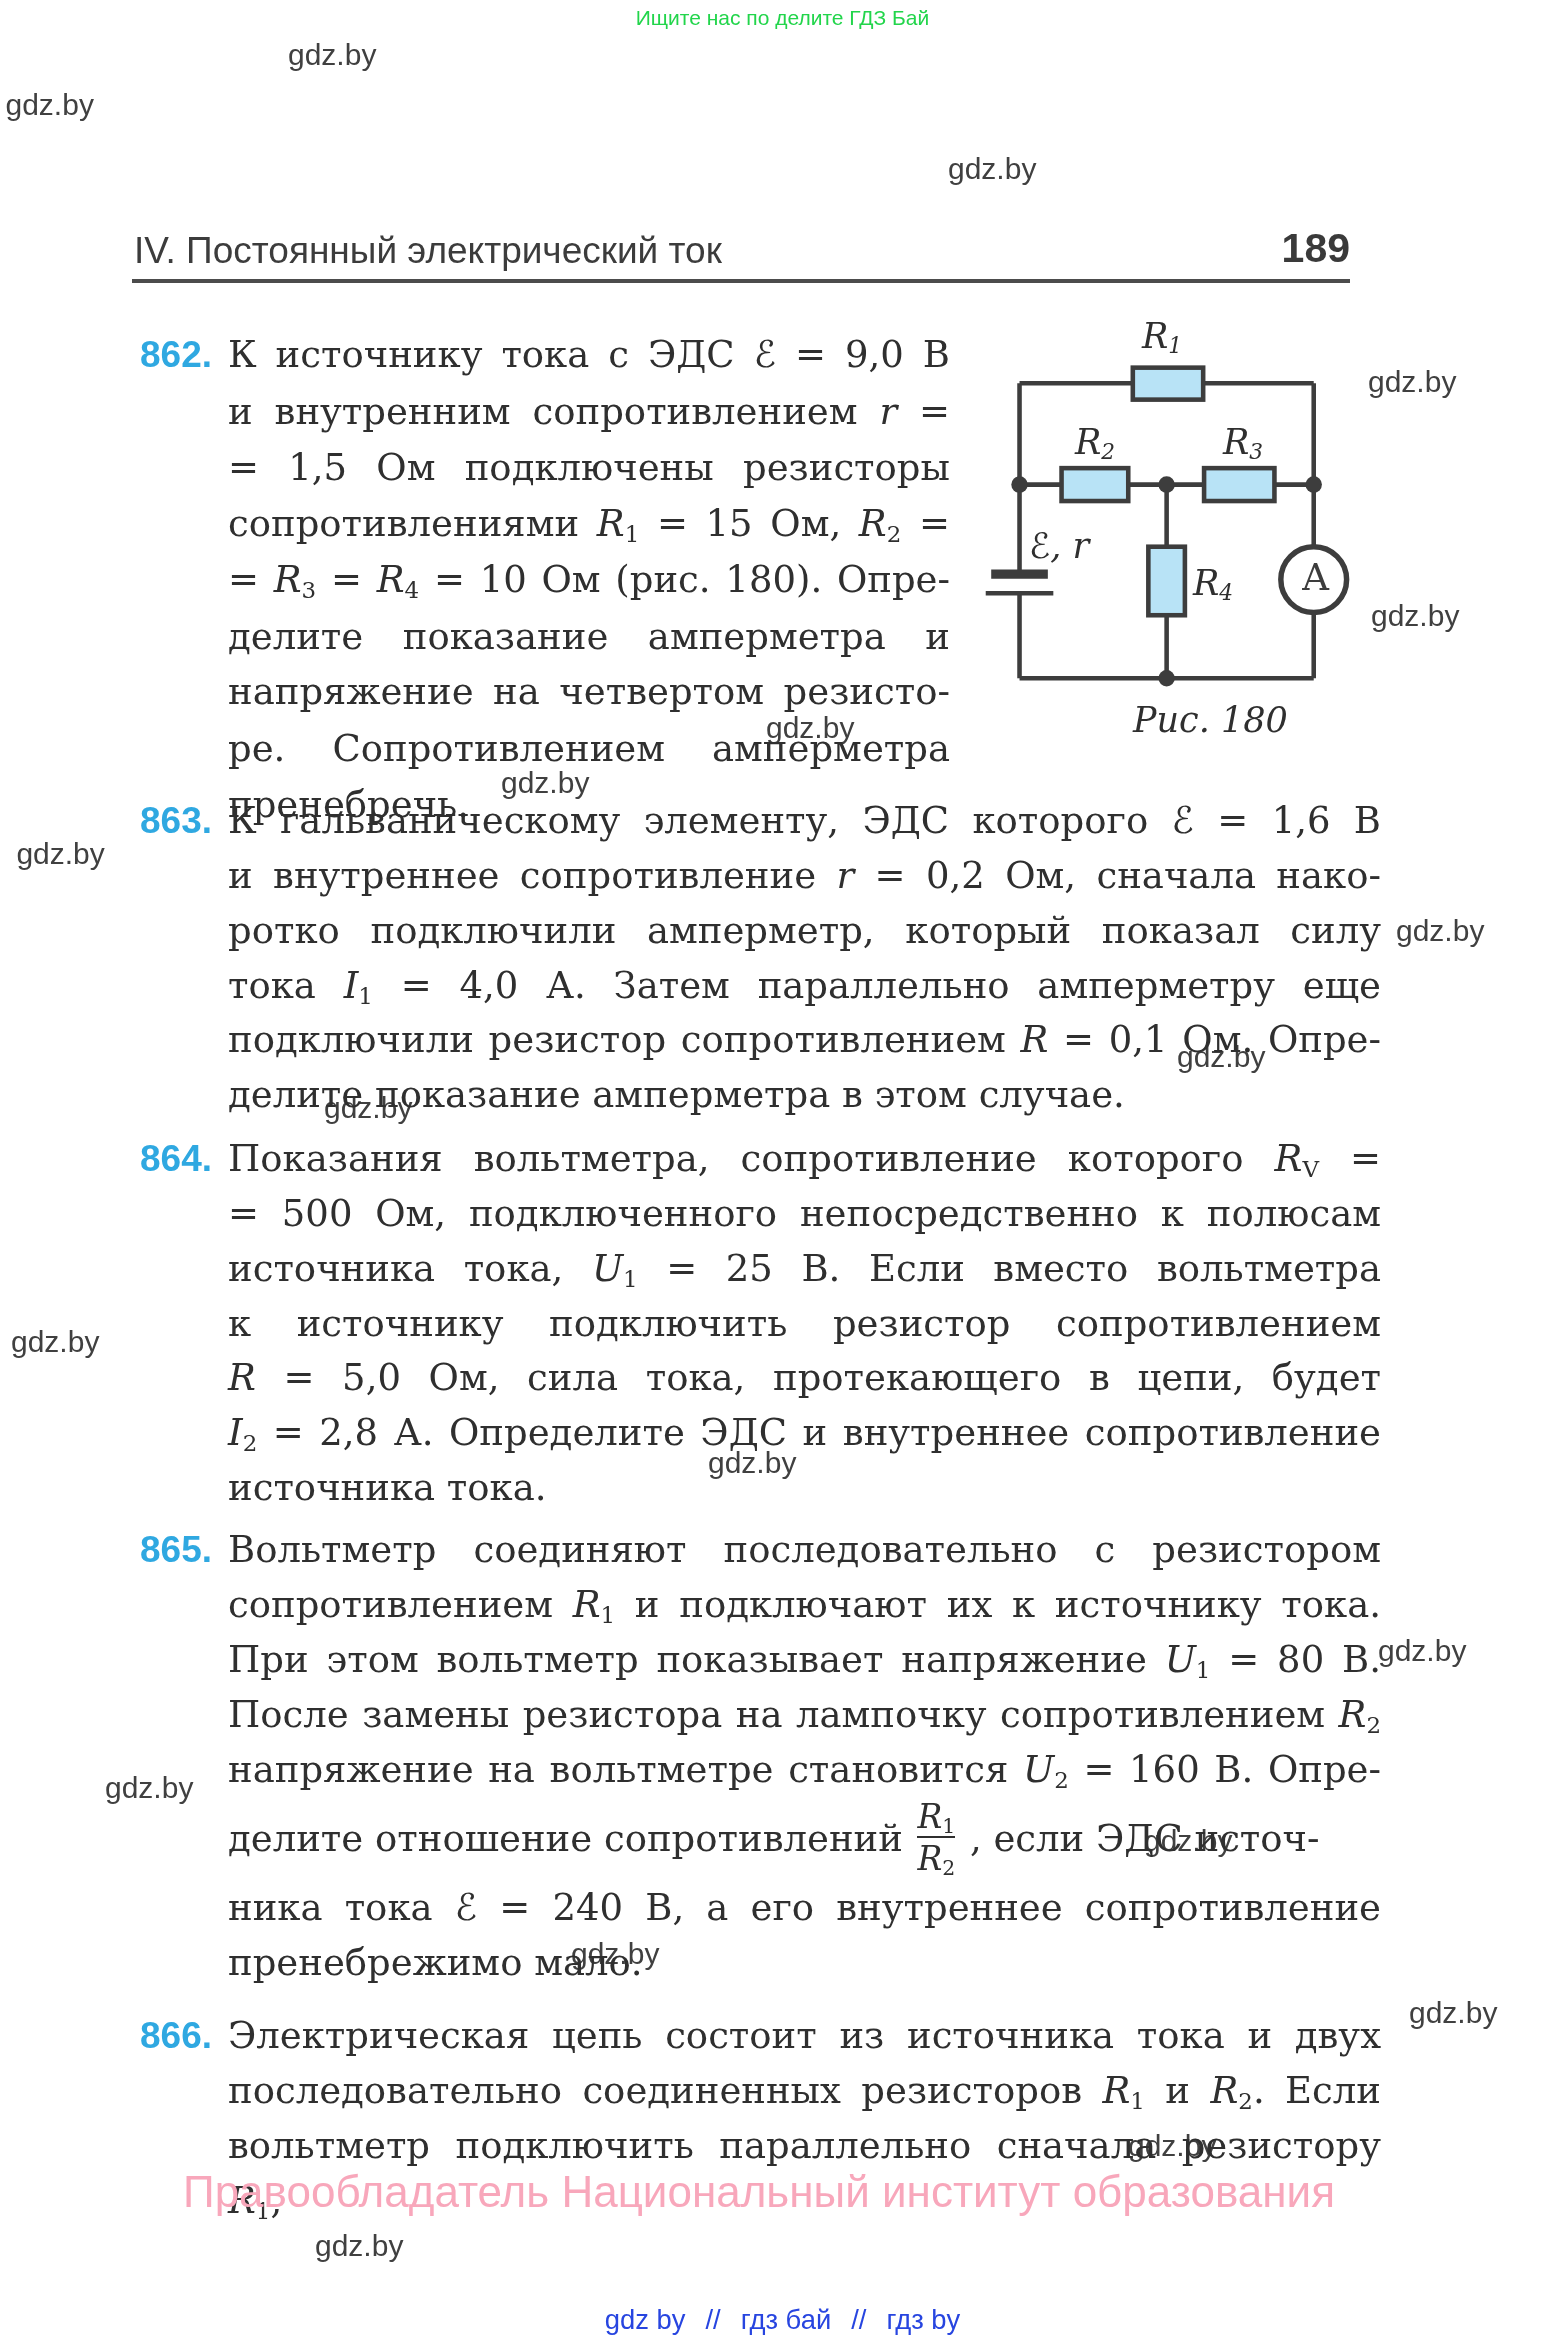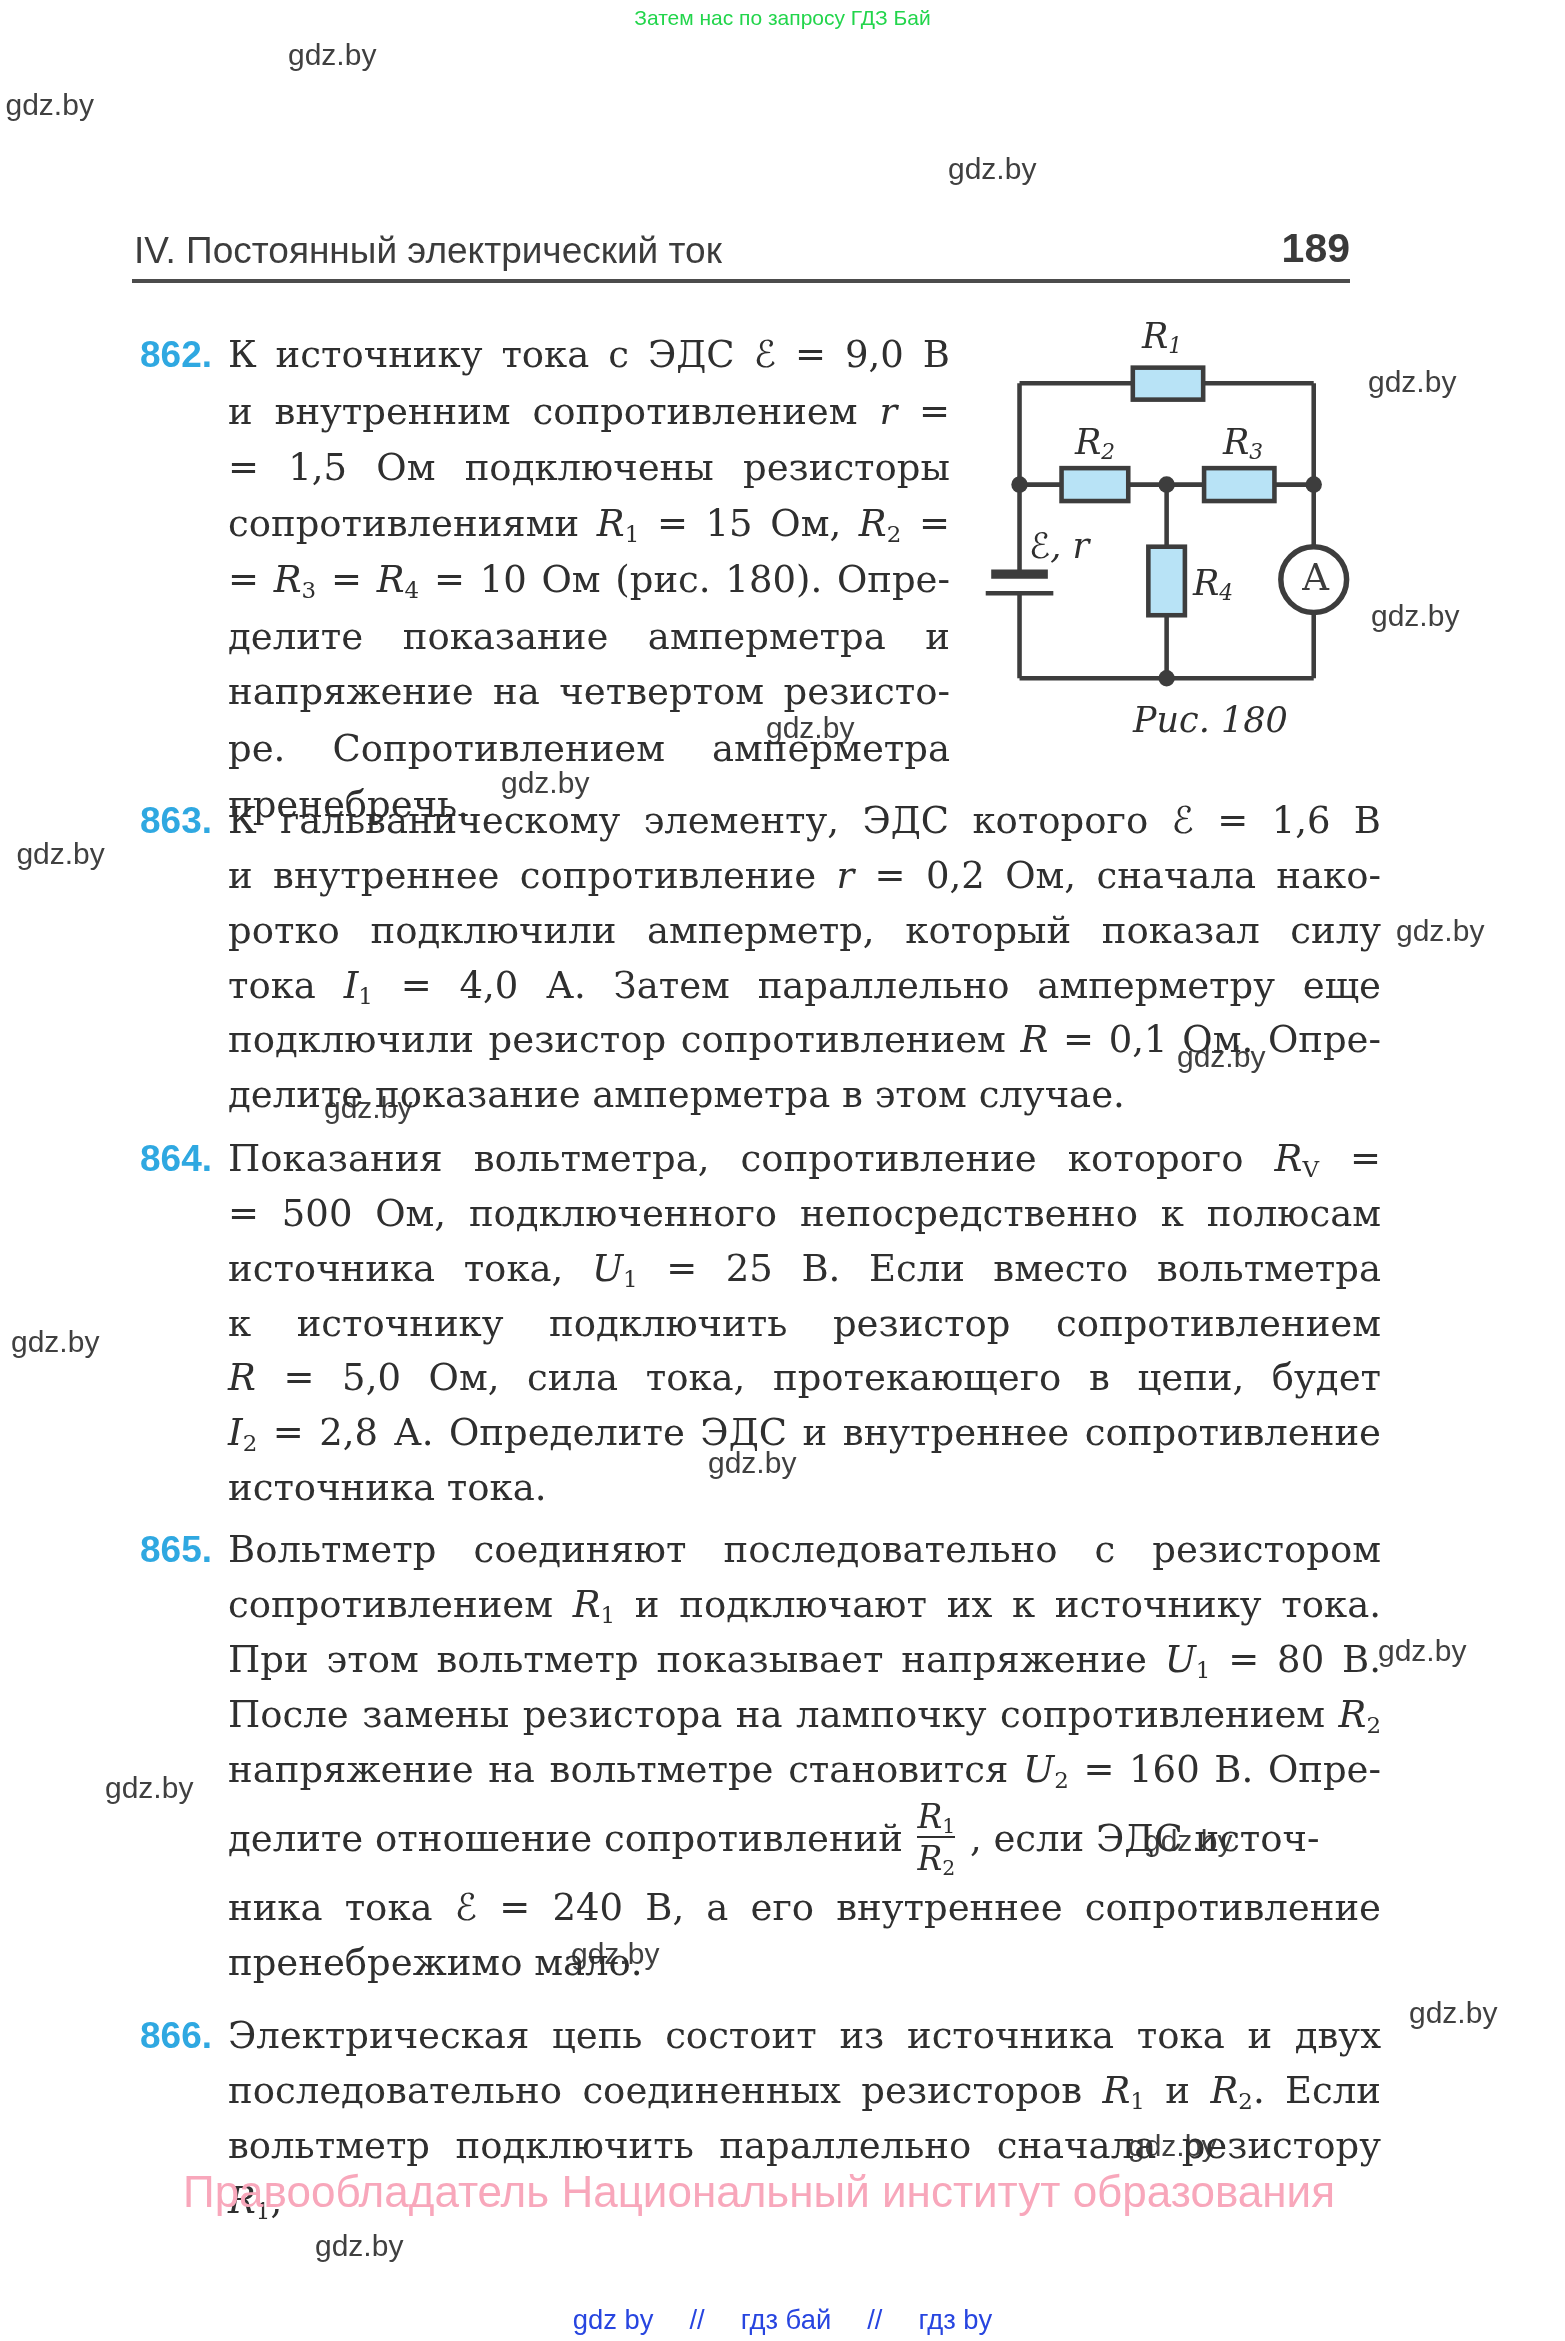--- a/index.html
+++ b/index.html
@@ -32,31 +32,31 @@
   .fden{border-top:2.7px solid #2f2f2f;padding-top:2.7px;}
   .figure-svg{position:absolute;left:959px;top:311px;}
   .flabel{position:absolute;font-style:italic;font-size:35px;color:#2f2f2f;white-space:nowrap;}
   .fcaption{position:absolute;left:1093px;top:700px;font-style:italic;font-size:35px;color:#2f2f2f;margin-left:40px;}
   .ammeter-letter{position:absolute;left:1290px;top:556px;width:51px;text-align:center;
                   font-size:37px;color:#3d3d3d;}
   .copyright{position:absolute;left:183px;top:2167px;
              font-family:"Liberation Sans","DejaVu Sans",sans-serif;
              font-size:44px;color:#f8a7bb;white-space:nowrap;}
   .links{position:absolute;left:0;top:2304px;width:100%;display:flex;
-         justify-content:center;gap:36px;
+         justify-content:center;gap:20px;
          font-family:"Liberation Sans","DejaVu Sans",sans-serif;
          font-size:27.4px;color:#2745e0;align-items:center;}
   .links span{color:#2745e0;}
 </style>
 </head>
 <body>
 
 <div class="page">
 
-  <div class="promo">Затем нас по запросу ГДЗ Бай</div>
+  <div class="promo">Ищите нас по делите ГДЗ Бай</div>
 
   <span class="wm" style="left:288px;top:38px">gdz.by</span>
   <span class="wm" style="left:5.5px;top:88px">gdz.by</span>
   <span class="wm" style="left:948px;top:152px">gdz.by</span>
   <span class="wm" style="left:1368px;top:365px">gdz.by</span>
   <span class="wm" style="left:1371px;top:599px">gdz.by</span>
   <span class="wm" style="left:766px;top:711px">gdz.by</span>
   <span class="wm" style="left:501px;top:766px">gdz.by</span>
   <span class="wm" style="left:16.4px;top:837px">gdz.by</span>
   <span class="wm" style="left:1396px;top:914px">gdz.by</span>

